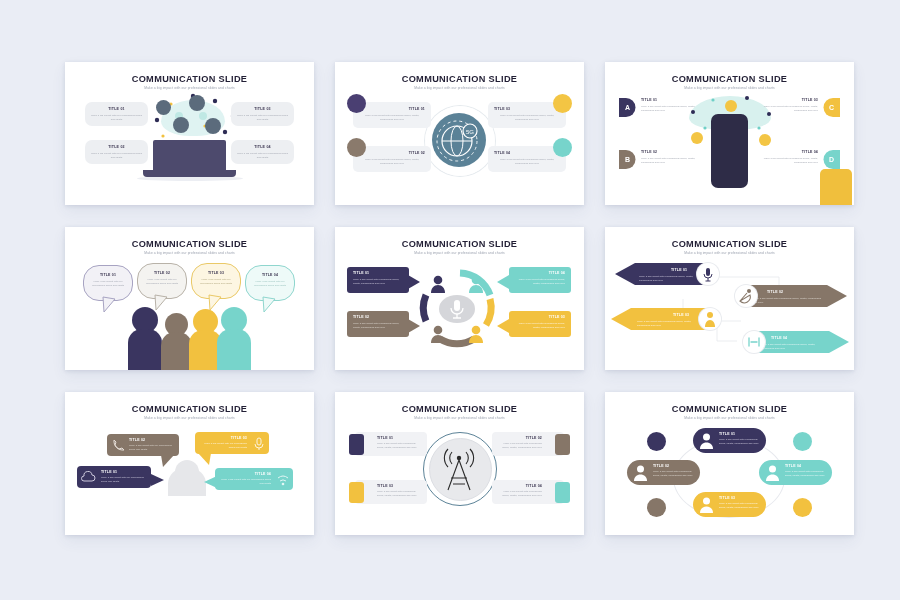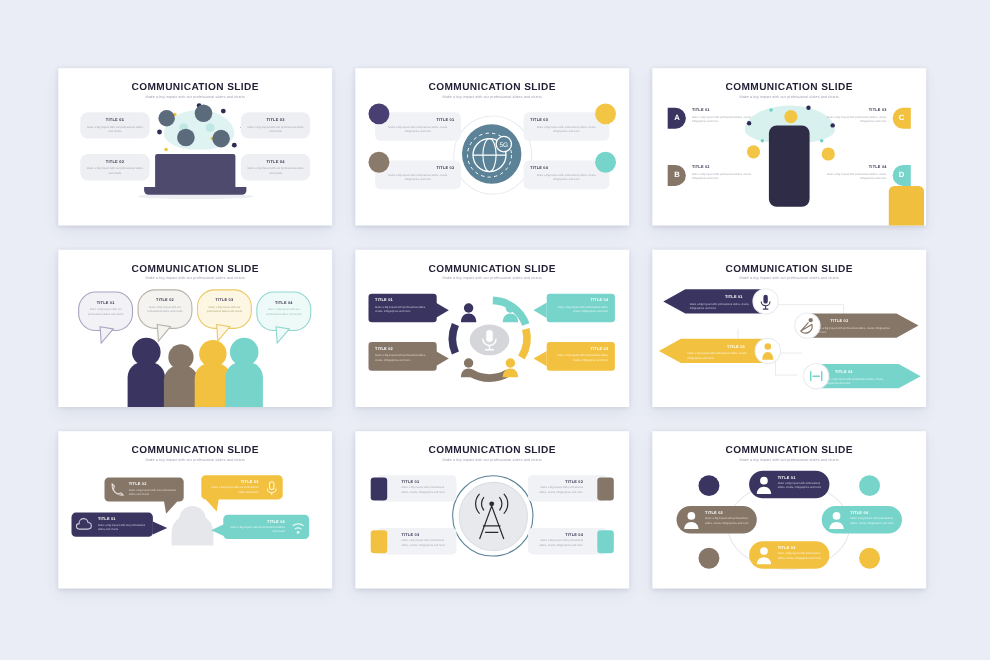--- a/index.html
+++ b/index.html
@@ -2,21 +2,21 @@
 <html><head>
 <meta charset="utf-8">
 <style>
   html,body{margin:0;padding:0;}
   body{
     width:900px;height:600px;overflow:hidden;
     background:#eaedf5;
     font-family:"Liberation Sans","DejaVu Sans",sans-serif;
   }
   .grid{
-    position:absolute;left:53px;top:62px;
+    position:absolute;left:65px;top:62px;
     display:grid;
     grid-template-columns:repeat(3,249px);
     grid-template-rows:repeat(3,143px);
     column-gap:21px;row-gap:22px;
   }
   .slide{
     position:relative;background:#ffffff;overflow:hidden;
     box-shadow:0 1px 4px rgba(60,70,110,.14),0 6px 14px rgba(60,70,110,.07);
   }
   .s-title{

